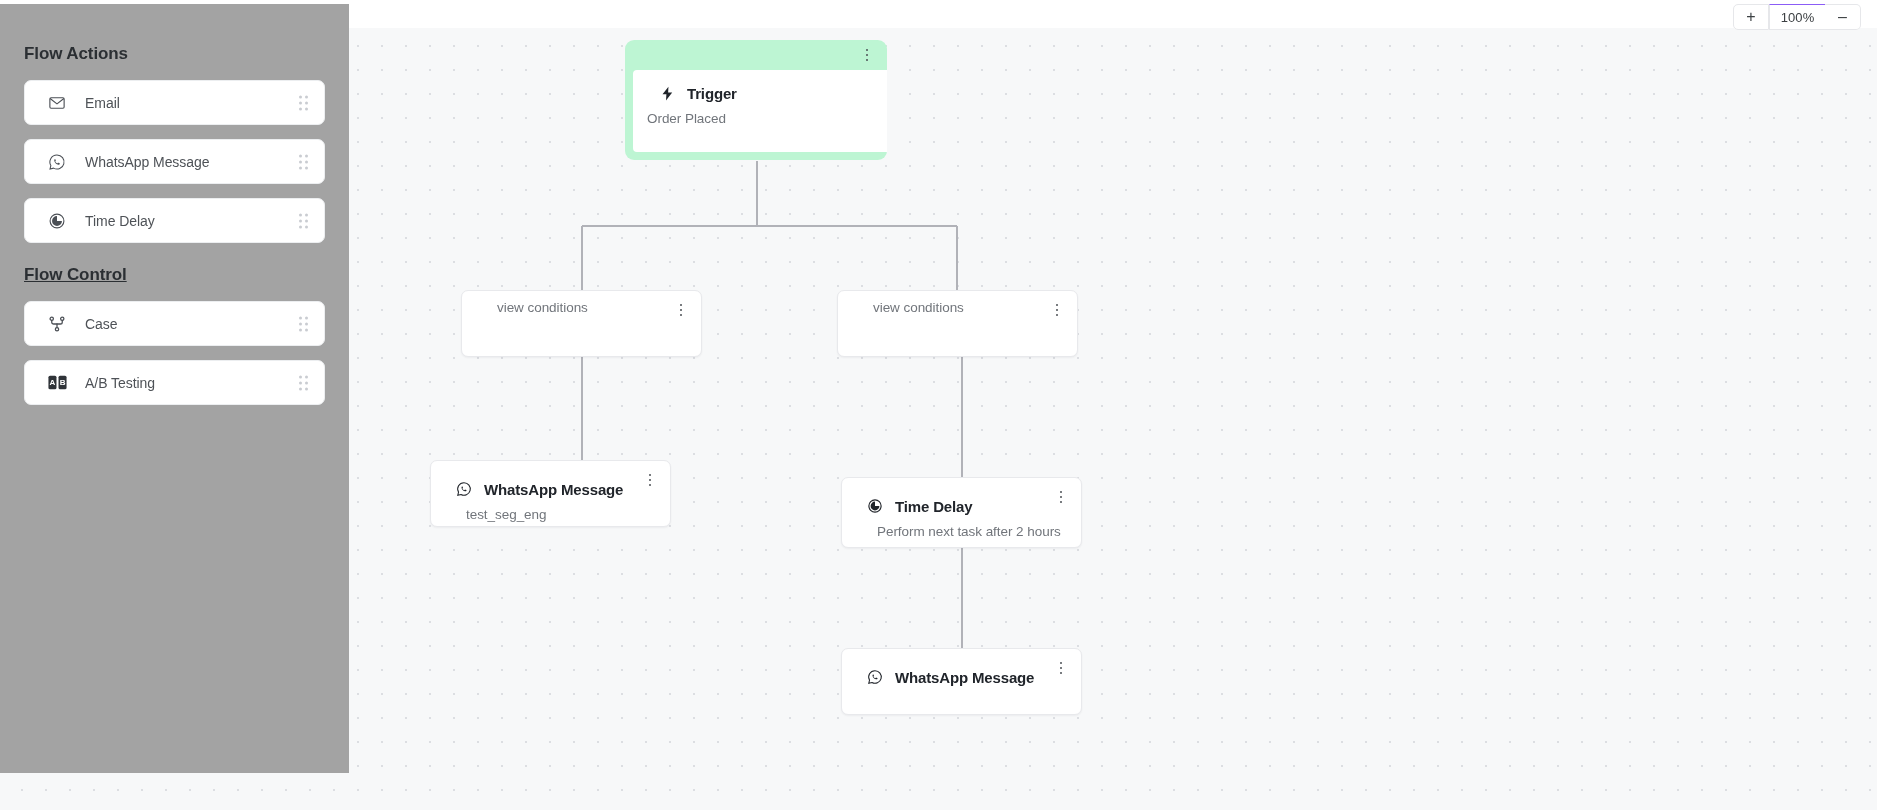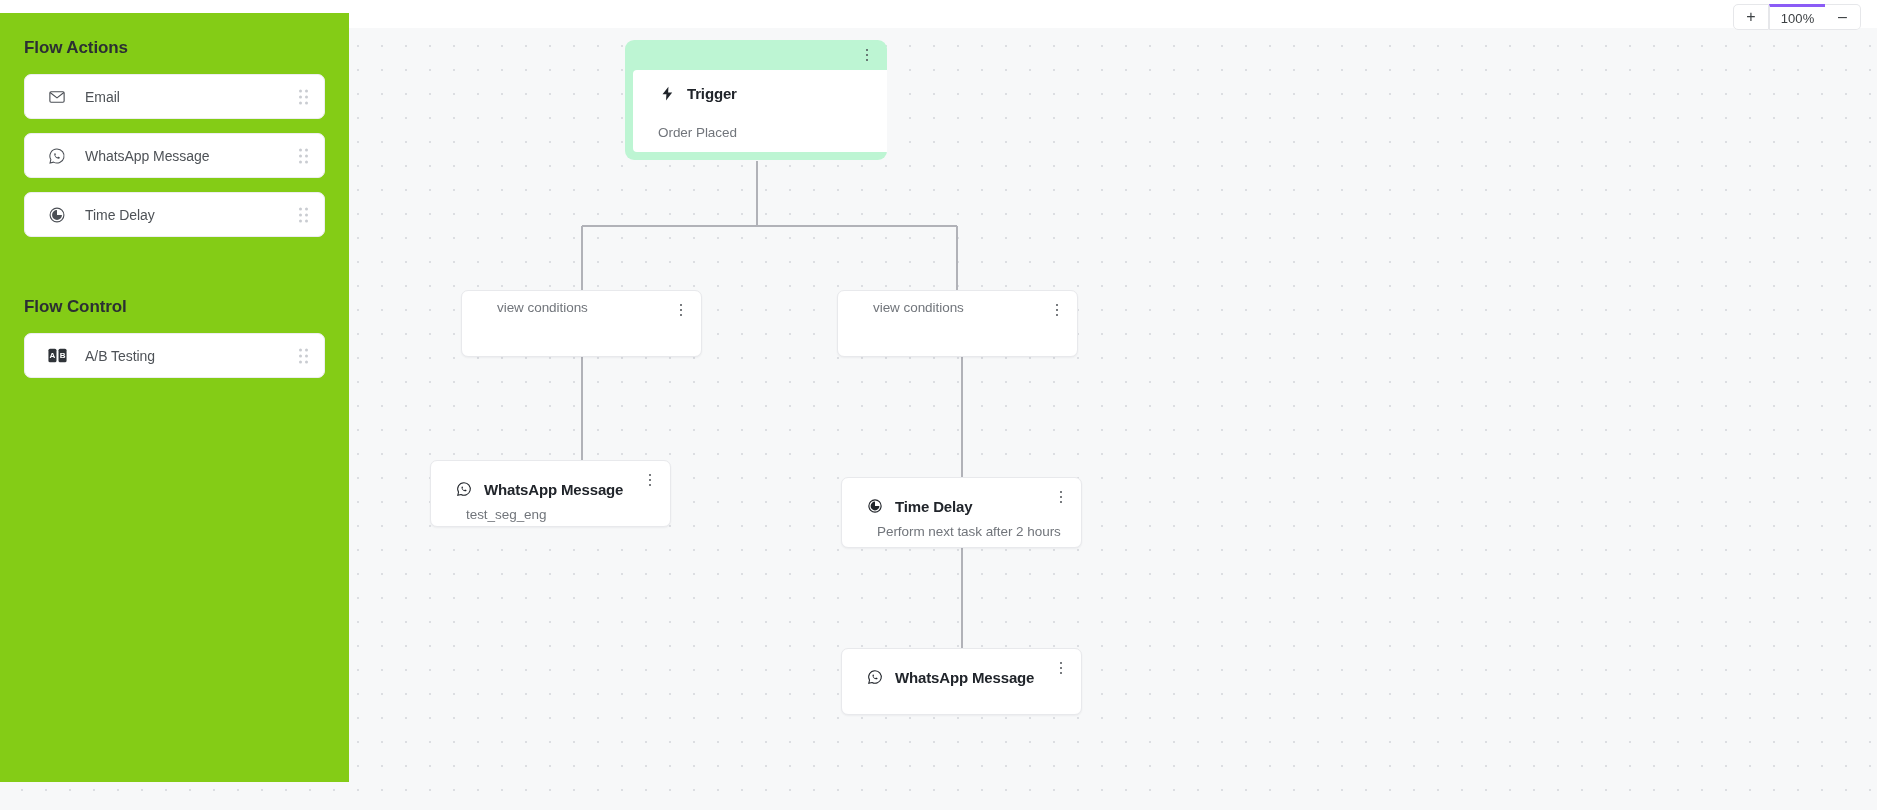--- a/index.html
+++ b/index.html
@@ -64,51 +64,51 @@
     justify-content: center;
     cursor: pointer;
     font-family: "Liberation Sans", sans-serif;
     line-height: 1;
   }
   .zoom-btn.left  { border-radius: 5px 0 0 5px; }
   .zoom-btn.right { border-radius: 0 5px 5px 0; border-left: none; }
   .zoom-level {
     min-width: 56px;
     height: 26px;
-    border-top: 3px solid #8b5cf6;
+    border-top: 1px solid #8b5cf6;
     border-bottom: 1px solid #e6e7ea;
     border-left: 1px solid #e6e7ea;
     background: #ffffff;
     display: flex;
     align-items: center;
     justify-content: center;
     font-size: 13px;
     color: #3c4043;
     letter-spacing: .1px;
   }
 
   
   .sidebar {
     position: absolute;
-    left: 0; top: 13px;
+    left: 0; top: 4px;
     width: 349px;
     height: 769px;
-    background: #84cc16;
+    background: #a3a3a3;
     z-index: 20;
-    padding: 25px 24px 0 24px;
+    padding: 40px 24px 0 24px;
   }
 
   .section-title {
     font-size: 17px;
     font-weight: 700;
     color: #2b2f33;
     letter-spacing: -0.1px;
     margin-bottom: 16px;
   }
-  .section-title.second { margin-top: 60px; }
+  .section-title.second { margin-top: 22px; text-decoration: underline; }
 
   .palette-item {
     position: relative;
     display: flex;
     align-items: center;
     height: 45px;
     border: 1px solid #eceef0;
     border-radius: 7px;
     background: #ffffff;
     margin-bottom: 14px;
@@ -215,21 +215,21 @@
   }
   .trigger-inner {
     position: absolute;
     left: 8px; top: 30px;
     width: 254px; height: 82px;
     background: #ffffff;
     border-radius: 4px 0 0 4px;
   }
   .trigger-wrap .node-kebab { top: 6px; right: 12px; }
   .trigger-inner .node-head { padding-left: 25px; padding-top: 14px; }
-  .trigger-inner .node-sub  { padding-left: 25px; margin-top: 23px; }
+  .trigger-inner .node-sub  { padding-left: 14px; margin-top: 9px; }
 
   
   .node .node-head { padding-top: 19px; }
   .node .node-sub  { margin-top: 9px; padding-left: 35px; }
 
   
   .edges { position: absolute; left:0; top:0; width:1877px; height:810px; z-index: 10; }
 </style>
 </head>
 <body>
@@ -408,20 +408,40 @@
           <i></i>
           <i></i>
           <i></i>
           <i></i>
           <i></i>
       </span>
     </div>
 
     <div class="section-title second">Flow Control</div>
 
+    <div class="palette-item">
+      <span class="icon">
+        <svg width="18" height="18" viewBox="0 0 24 24" fill="none" stroke="currentColor" stroke-width="1.7" stroke-linecap="round">
+          <circle cx="5" cy="5" r="2.2"></circle>
+            <circle cx="19" cy="5" r="2.2"></circle>
+            <circle cx="12" cy="19" r="2.2"></circle>
+          <path d="M5 7.2v2.3a2.5 2.5 0 0 0 2.5 2.5h9A2.5 2.5 0 0 0 19 9.5V7.2"></path>
+            <path d="M12 12v4.8"></path>
+        </svg>
+      </span>
+      <span class="label">Case</span>
+      <span class="drag-handle">
+        <i></i>
+          <i></i>
+          <i></i>
+          <i></i>
+          <i></i>
+          <i></i>
+      </span>
+    </div>
 
     <div class="palette-item">
       <span class="icon">
         <svg width="19" height="17" viewBox="0 0 26 22" fill="none">
           <rect x="0.6" y="1.6" width="11" height="18.8" rx="2.2" fill="#2f3338"></rect>
           <rect x="14.4" y="1.6" width="11" height="18.8" rx="2.2" fill="#2f3338"></rect>
           <text x="6.1" y="14.7" font-family="Liberation Sans, sans-serif" font-size="11" font-weight="700" fill="#ffffff" text-anchor="middle">A</text>
           <text x="19.9" y="14.7" font-family="Liberation Sans, sans-serif" font-size="11" font-weight="700" fill="#ffffff" text-anchor="middle">B</text>
         </svg>
       </span>

